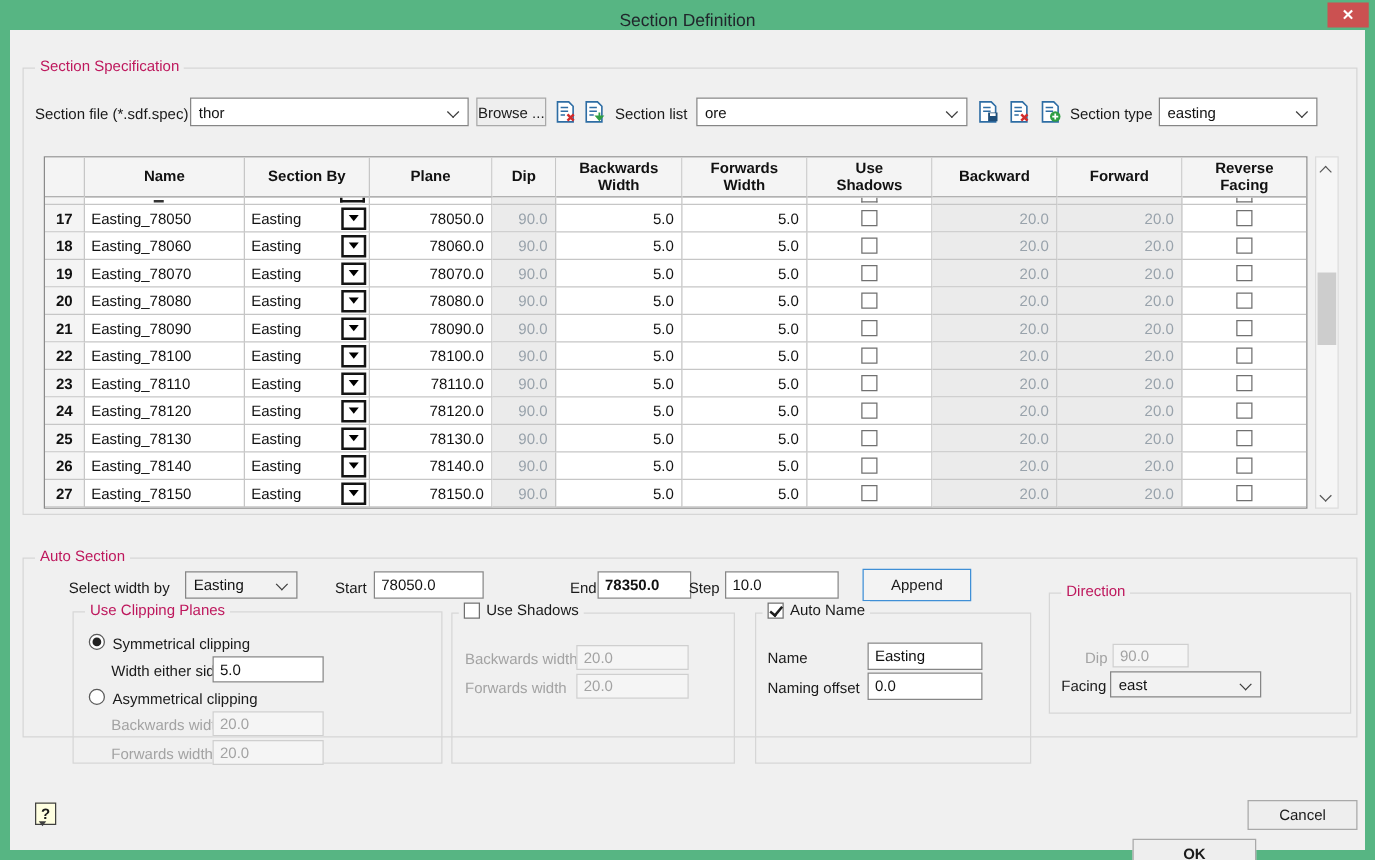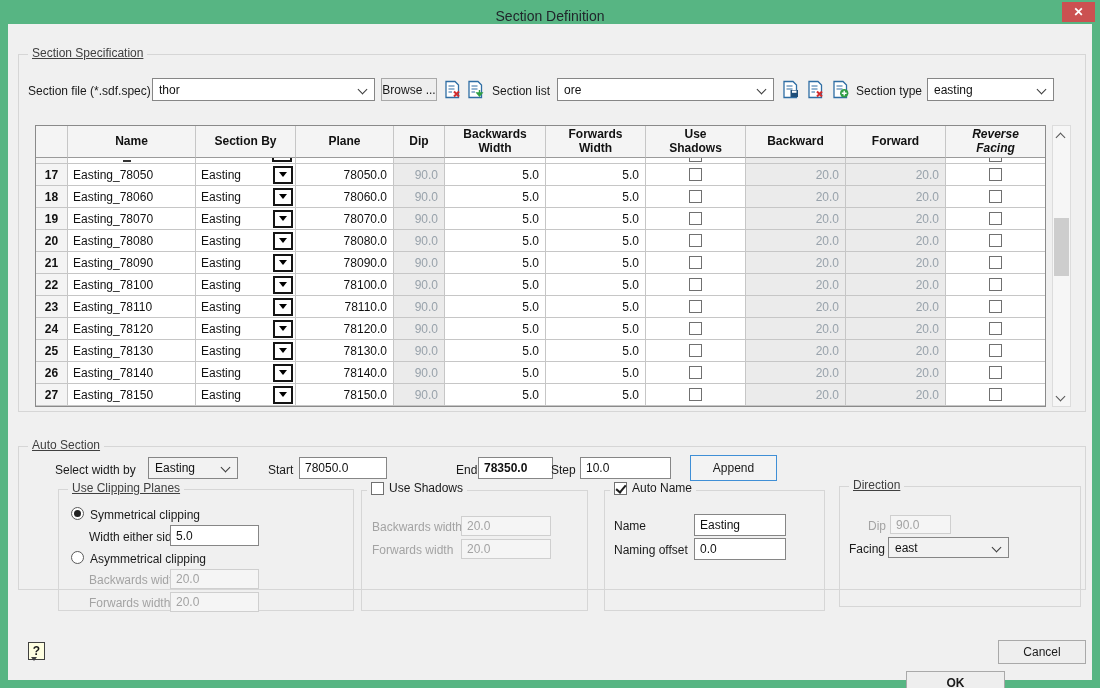--- a/index.html
+++ b/index.html
@@ -17,21 +17,21 @@
   *{box-sizing:border-box;}
   body{margin:0;font-family:"Liberation Sans",sans-serif;}
   .window{position:relative;width:1100px;height:688px;background:var(--green);overflow:hidden;}
   .titlebar{position:absolute;top:0;left:0;right:0;height:24px;display:flex;align-items:flex-end;justify-content:center;}
   .title-text{font-size:14px;color:#20262b;}
   .close-btn{position:absolute;top:2px;right:5px;width:33px;height:20px;background:var(--red);color:#fff;display:flex;align-items:center;justify-content:center;font-size:12px;font-weight:bold;cursor:default;}
   .content{position:absolute;left:8px;top:24px;width:1084px;height:656px;background:var(--bg);}
 
   
   .groupbox{position:absolute;border:1px solid var(--border-gray);}
-  .gb-label{position:absolute;top:-9px;left:9px;background:var(--bg);padding:0 4px;font-size:12px;color:#404040;white-space:nowrap;text-decoration:underline;}
+  .gb-label{position:absolute;top:-9px;left:9px;background:var(--bg);padding:0 4px;font-size:12px;color:#be185d;white-space:nowrap;}
   .gb-label-ctl{position:absolute;top:-10px;left:5px;background:var(--bg);padding:0 4px;font-size:12px;color:#1a1a1a;display:flex;align-items:center;gap:5px;white-space:nowrap;}
 
   .lbl{position:absolute;font-size:12px;color:#1a1a1a;white-space:nowrap;}
   .lbl.dis{color:var(--dis-text);}
 
   
   .combo{position:absolute;height:23px;background:#fff;border:1px solid var(--ctl-border);display:flex;align-items:center;padding:0 22px 0 6px;font-size:12px;color:#111;}
   .combo .chev{position:absolute;right:8px;top:7px;width:7px;height:7px;border-right:1.6px solid #3c3c3c;border-bottom:1.6px solid #3c3c3c;transform:rotate(45deg);}
   .combo.gray{background:#f2f2f2;}
 
@@ -45,21 +45,21 @@
   
   .mini-icon{position:absolute;width:19px;height:19px;}
   .mini-icon svg{width:19px;height:19px;}
 
   
   .tablewrap{position:absolute;left:35px;top:125px;width:1011px;height:282px;border:1px solid #8a8a8a;background:#fff;overflow:hidden;}
   .trow,.thead{display:grid;grid-template-columns:32px 128px 100px 98px 51px 101px 100px 100px 100px 100px 1fr;}
   .thead{height:32px;}
   .trow{height:22px;}
   .cell{border-right:1px solid var(--grid-line);border-bottom:1px solid var(--grid-line);display:flex;align-items:center;font-size:12px;color:#111;overflow:hidden;}
-  .cell:last-child{border-right:none;font-style:italic;}
+  .cell:last-child{border-right:none;}
   .hcell{background:#f4f4f4;font-weight:bold;justify-content:center;text-align:center;white-space:pre-line;line-height:1.15;border-bottom:1px solid #9a9a9a;}
   .num{background:#f4f4f4;font-weight:bold;justify-content:center;}
   .name{padding-left:5px;}
   .secby{justify-content:space-between;padding:0 2px 0 5px;}
   .rnum{justify-content:flex-end;padding-right:6px;}
   .dis-cell{background:var(--cell-dis-bg);color:var(--cell-dis-text);justify-content:flex-end;padding-right:6px;}
   .center{justify-content:center;}
   .dd-btn{width:20px;height:18px;border:2px solid #141414;background:#fff;display:flex;align-items:center;justify-content:center;flex:0 0 auto;}
   .tri{width:0;height:0;border-left:4px solid transparent;border-right:4px solid transparent;border-top:5px solid #000;}
   .cb{width:13px;height:13px;border:1px solid #707070;background:#fff;display:block;}
@@ -505,21 +505,21 @@
     <span class="gb-label-ctl">
       <span class="cb on"></span>
       <span>Auto Name</span>
     </span>
   </div>
   <span class="lbl" style="left:614px;top:519px;">Name</span>
   <div class="tin" style="left:694px;top:514px;width:92px;">Easting</div>
   <span class="lbl" style="left:614px;top:543px;">Naming offset</span>
   <div class="tin" style="left:694px;top:538px;width:92px;">0.0</div>
 
-  <div class="groupbox" style="left:839px;top:486px;width:242px;height:121px;">
+  <div class="groupbox" style="left:839px;top:474px;width:242px;height:97px;">
     <span class="gb-label">Direction</span>
   </div>
   <span class="lbl dis" style="left:868px;top:519px;">Dip</span>
   <div class="tin dis" style="left:890px;top:515px;width:61px;height:19px;">90.0</div>
   <span class="lbl" style="left:849px;top:542px;">Facing</span>
   <div class="combo gray" style="left:888px;top:537px;width:121px;height:21px;">
     <span>east</span>
     <span class="chev" style="top:6px;"></span>
   </div>
 

